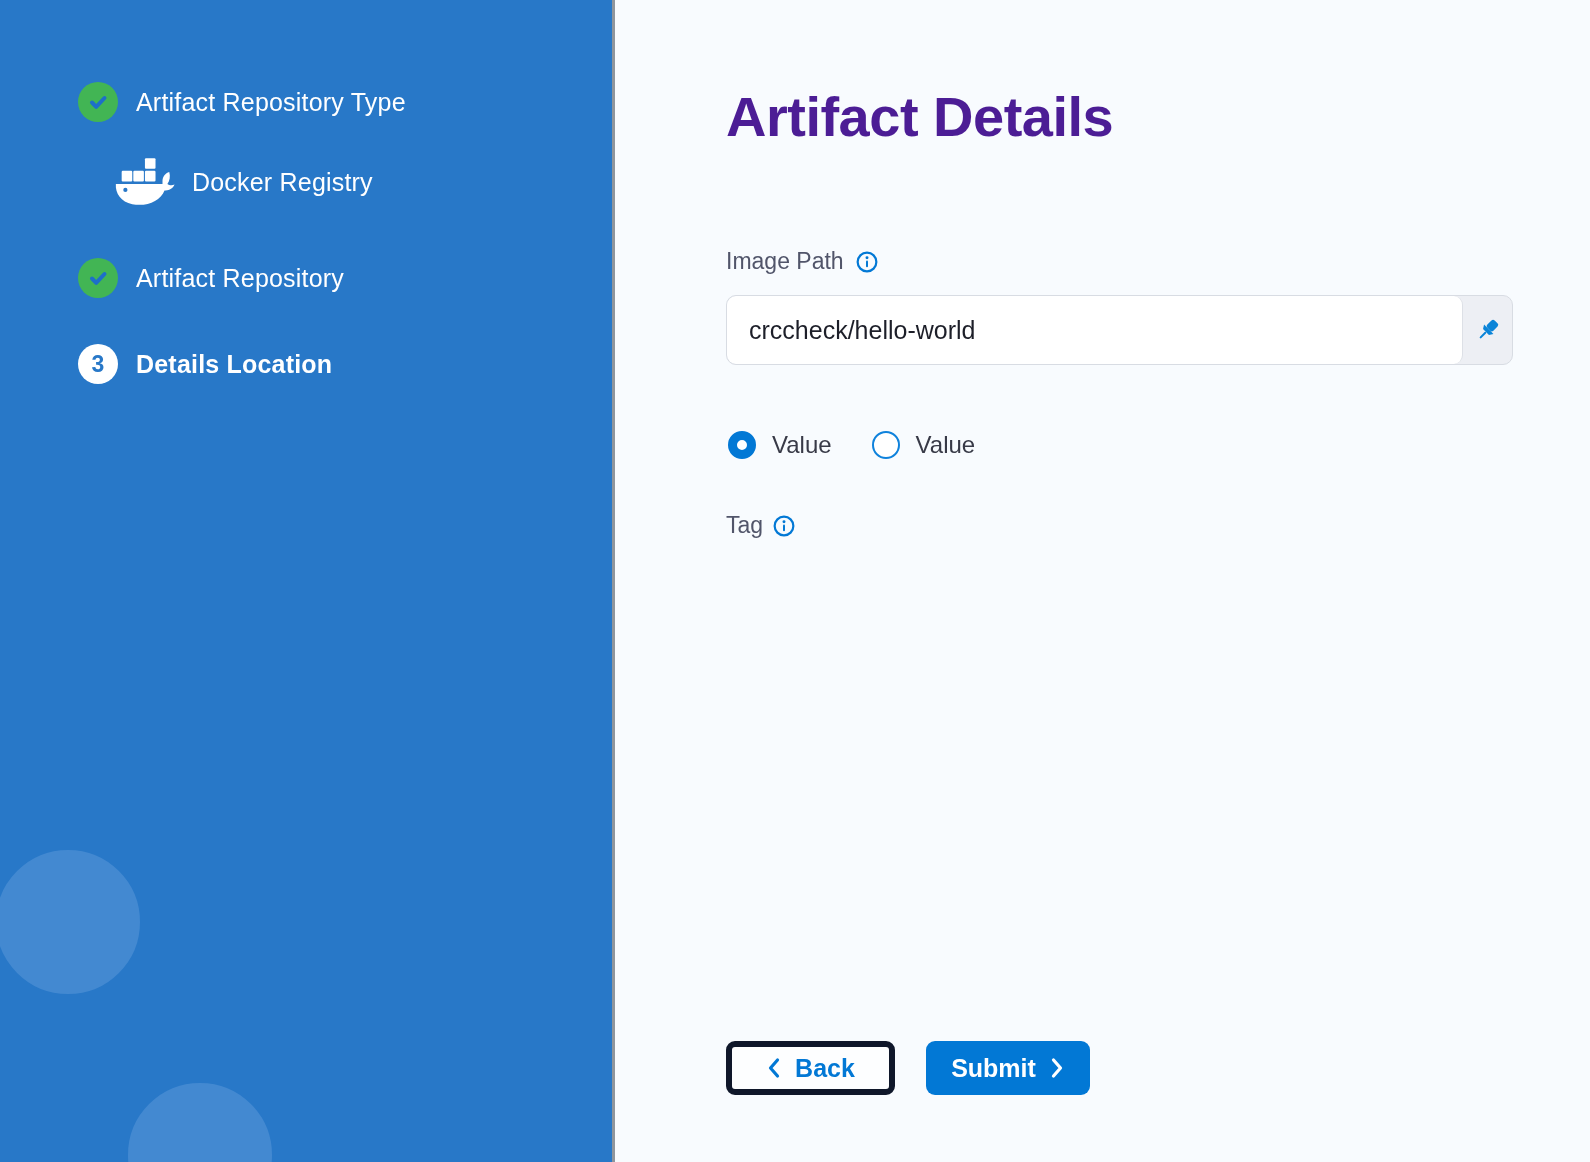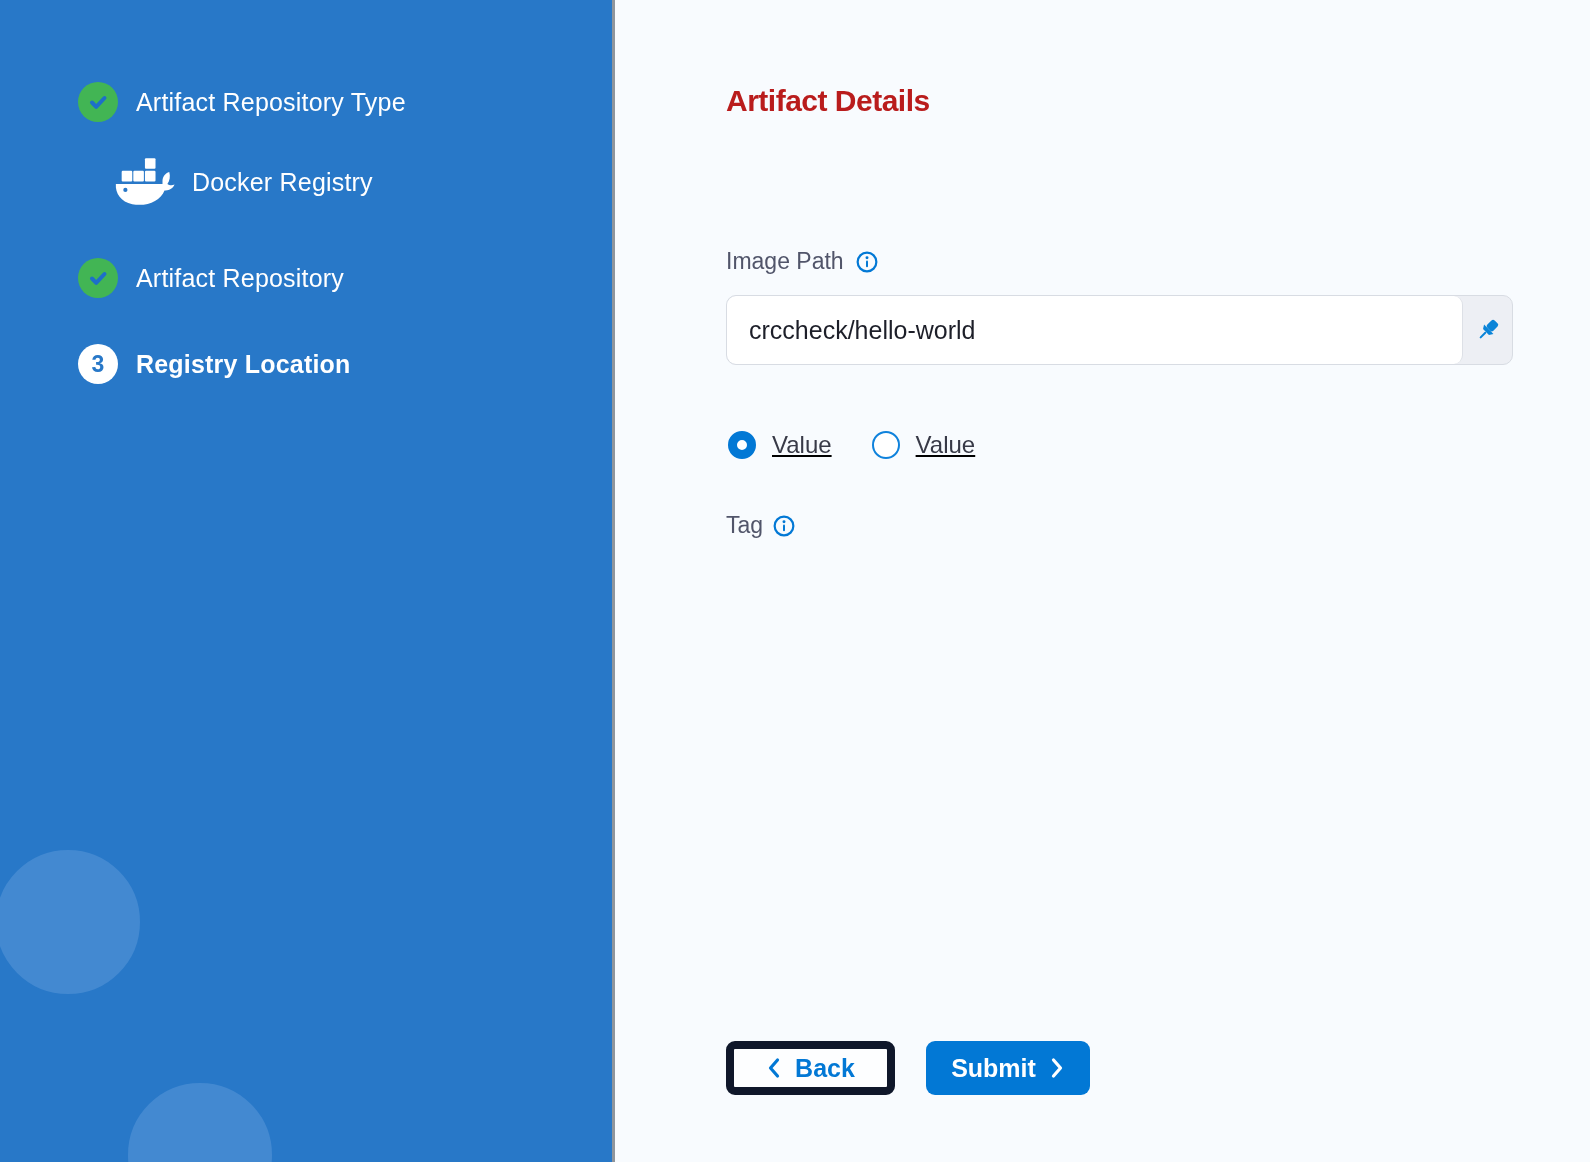--- a/index.html
+++ b/index.html
@@ -21,52 +21,52 @@
   .step-row.sub { left:112px; gap:12px; }
   .circle { width:40px; height:40px; border-radius:50%; flex:none;
             display:flex; align-items:center; justify-content:center; }
   .circle.done { background:#42b554; }
   .circle.current { background:#ffffff; color:#2878c8; font-size:23px; font-weight:700; }
   .step-label { color:#ffffff; font-size:25px; font-weight:500; letter-spacing:0.2px; }
   .step-label.current { font-weight:700; }
 
   
   .main { position:relative; flex:1; background:#f8fbfe; }
-  .page-title { position:absolute; left:111px; top:84px; font-size:30px; font-weight:800;
-                color:#b91c1c; letter-spacing:-0.5px; }
+  .page-title { position:absolute; left:111px; top:84px; font-size:56px; font-weight:800;
+                color:#4c1d95; letter-spacing:-0.5px; }
 
   .field-label { position:absolute; left:111px; display:flex; align-items:center; gap:10px;
                  color:#51556a; font-size:23px; }
   .label-imagepath { top:248px;gap:12px; }
   .label-tag { top:512px; }
 
   .input-group { position:absolute; left:111px; width:787px; height:70px;
                  border:1px solid #d8dce3; background:#edeff4; border-radius:10px;
                  display:flex; overflow:hidden; }
   .group-imagepath { top:295px; }
   .group-tag { top:559px; }
   .input-white { flex:1; display:flex; align-items:center; background:#ffffff;
                  border-radius:9px; border-right:1px solid #dde0e6; padding:0 18px 0 22px; }
   .text-input { flex:1; min-width:0; border:none; outline:none; background:transparent;
                 font-size:25px; color:#1d1f29; font-family:"Liberation Sans", sans-serif; }
   .adornments { display:flex; align-items:center; gap:16px; flex:none; padding-left:8px; }
   .icon-btn { display:flex; align-items:center; justify-content:center; cursor:pointer; background:none; border:none; padding:0; }
   .pin-cell { width:49px; flex:none; display:flex; align-items:center; justify-content:center; cursor:pointer; }
 
   .radio-row { position:absolute; left:113px; top:431px; display:flex; align-items:center; gap:40px; }
-  .radio-opt { display:flex; align-items:center; gap:16px; cursor:pointer;text-decoration:underline; }
+  .radio-opt { display:flex; align-items:center; gap:16px; cursor:pointer; }
   .radio-dot { width:28px; height:28px; border-radius:50%; background:#ffffff; flex:none; }
   .radio-dot.on  { border:9px solid #0278d5; }
   .radio-dot.off { border:2.5px solid #0f82dc; }
   .radio-label { font-size:24px; color:#383a47; }
 
   .btn { position:absolute; top:1041px; height:54px; display:flex; align-items:center;
          justify-content:center; gap:13px; border-radius:9px; font-size:25px; font-weight:700;
          cursor:pointer; font-family:"Liberation Sans", sans-serif; }
-  .btn-back { left:111px; width:169px; background:#fdfeff; border:8px solid #0f172a; color:#0278d5; }
+  .btn-back { left:111px; width:169px; background:#fdfeff; border:6px solid #0f172a; color:#0278d5; }
   .btn-submit { left:311px; width:164px; background:#0278d5; border:none; color:#ffffff; }
 
   svg { display:block; }
 </style>
 </head>
 <body>
 
 <div class="app">
 
   <aside class="sidebar">
@@ -102,21 +102,21 @@
       <span class="circle done">
         <svg width="24" height="24" viewBox="0 0 24 24">
             <path d="M6 12.5l4.2 4.3L18.5 8" fill="none" stroke="#1d6fc8" stroke-width="4" stroke-linecap="round" stroke-linejoin="round"></path>
           </svg>
       </span>
       <span class="step-label">Artifact Repository</span>
     </div>
 
     <div class="step-row" style="top:344px">
       <span class="circle current">3</span>
-      <span class="step-label current">Registry Location</span>
+      <span class="step-label current">Details Location</span>
     </div>
   </aside>
 
   <div class="panel-divider"></div>
 
   <main class="main">
 
     <h1 class="page-title">Artifact Details</h1>
 
     <div class="field-label label-imagepath">

